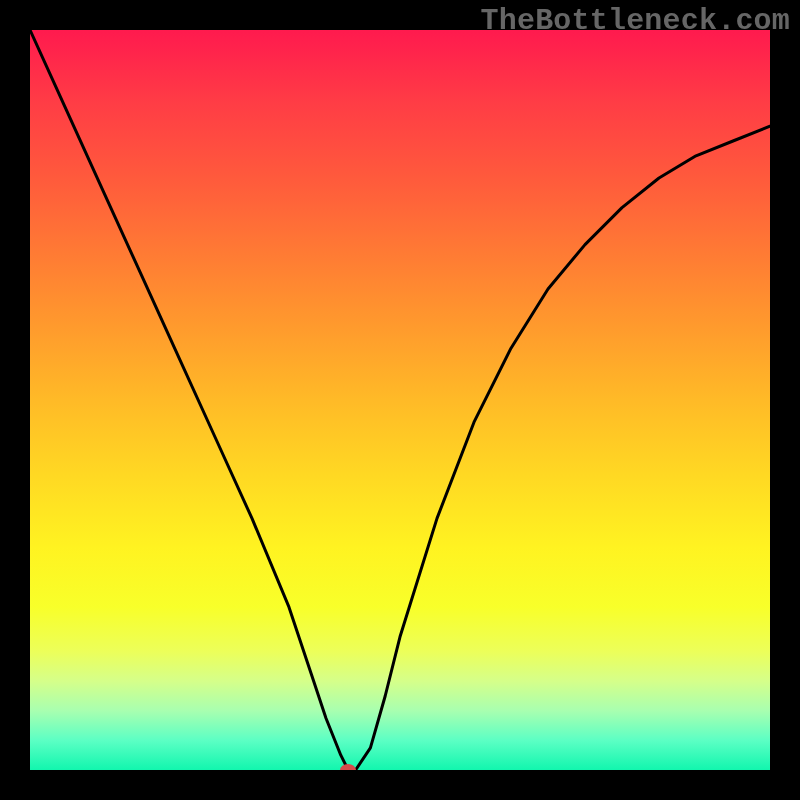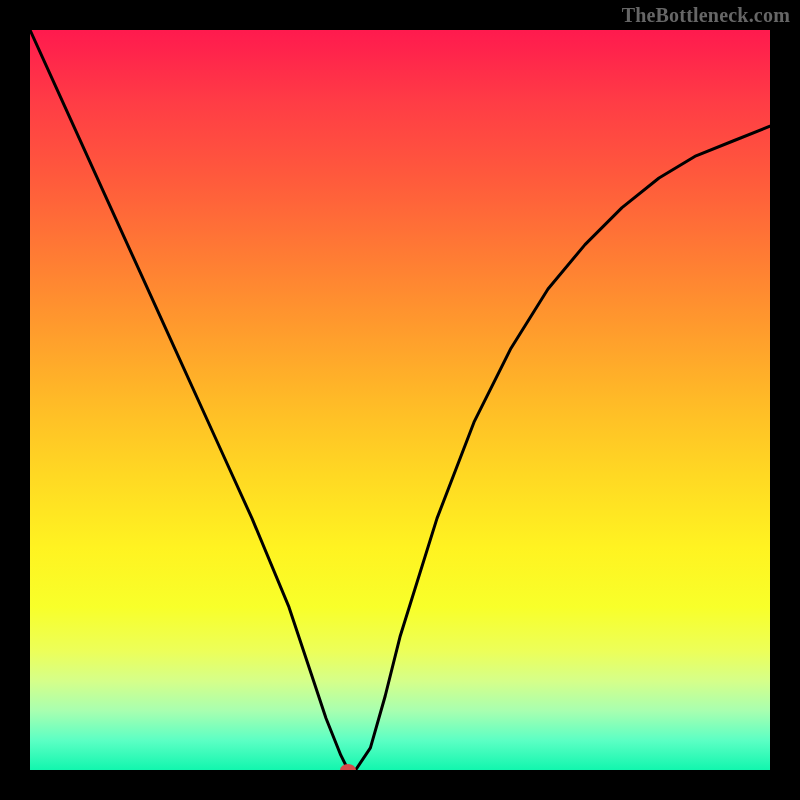--- a/index.html
+++ b/index.html
@@ -54,22 +54,22 @@
     position: absolute;
     left: 0;
     top: 0;
     width: 100%;
     height: 100%;
   }
   .watermark {
     position: absolute;
     top: 4px;
     right: 10px;
-    font-family: Liberation Serif, serif;
-    font-size: 20px;
+    font-family: Liberation Mono, monospace;
+    font-size: 30px;
     font-weight: 600;
     color: #666;
     letter-spacing: 0.2px;
   }
   .dot {
     position: absolute;
     width: 16px;
     height: 12px;
     background: #d64b4b;
     border-radius: 50%;

